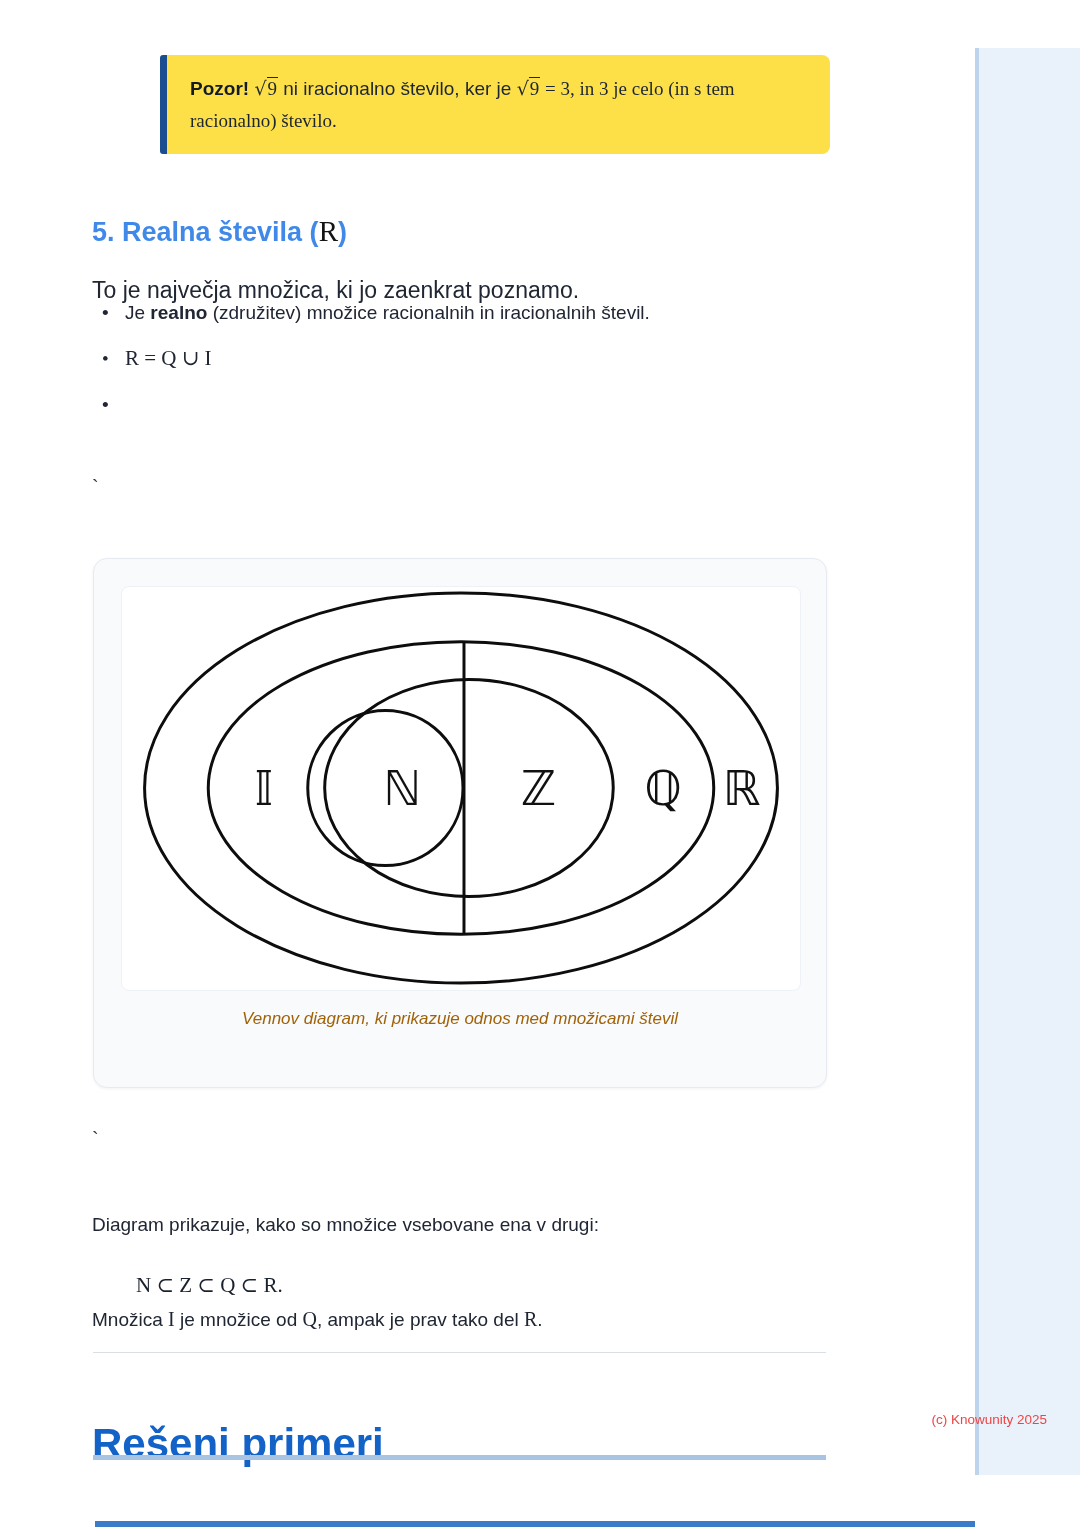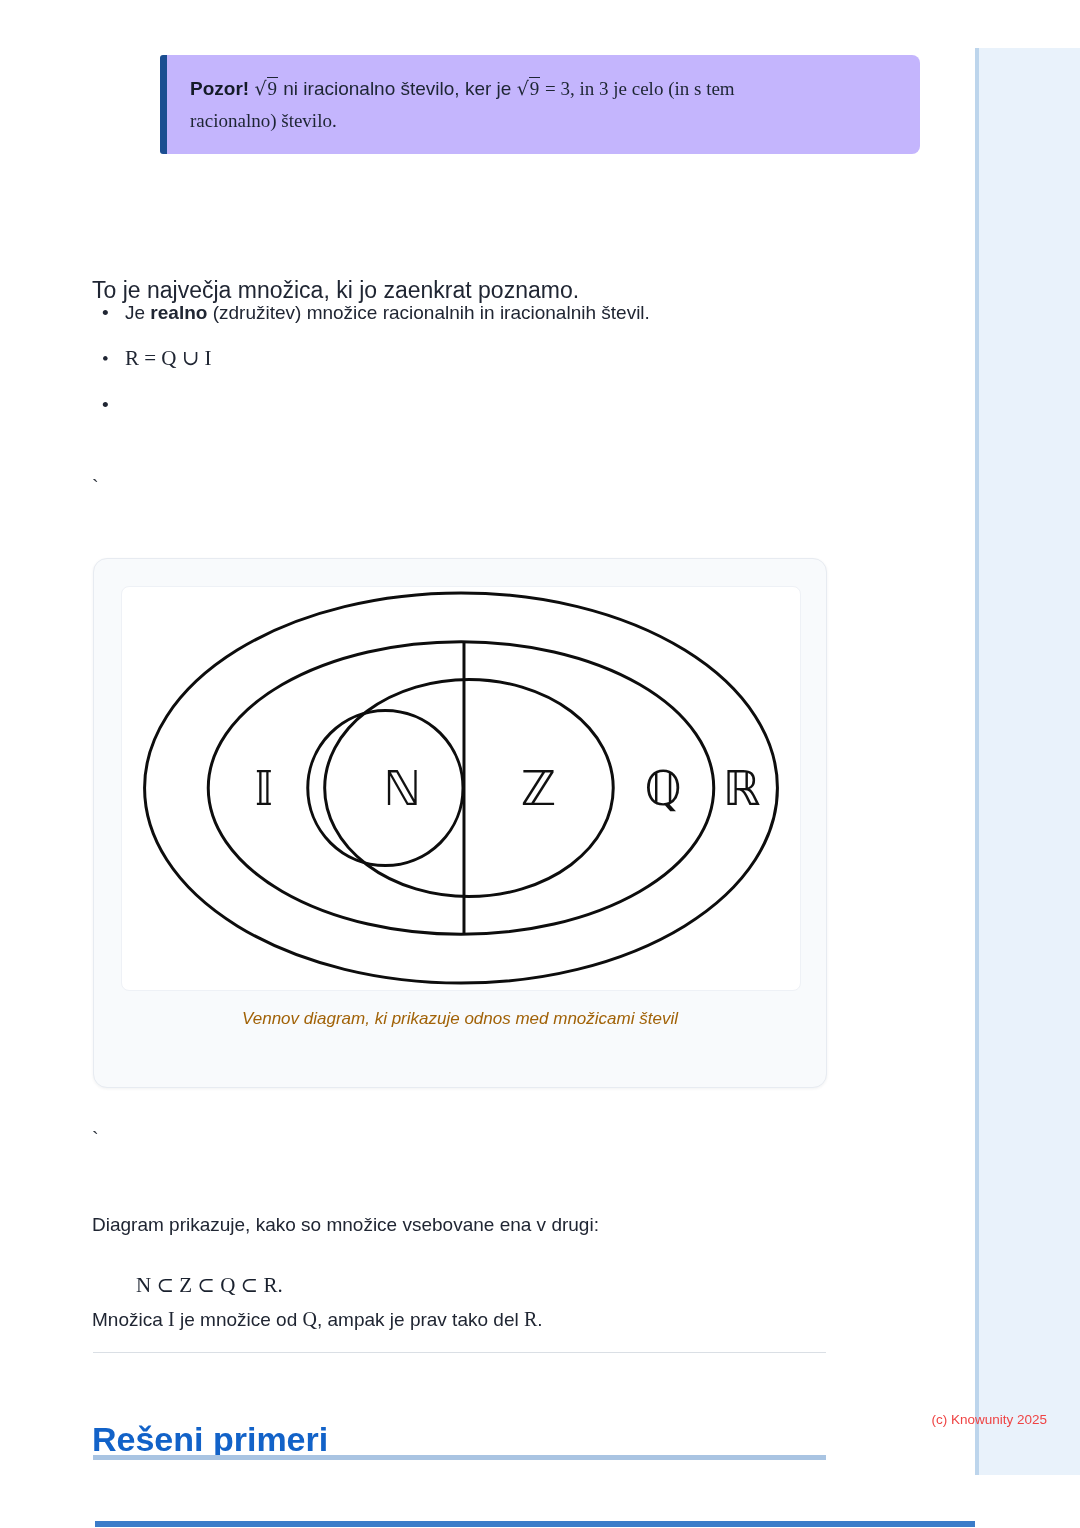--- a/index.html
+++ b/index.html
@@ -1,21 +1,21 @@
 <!DOCTYPE html>
 <html><head>
 <meta charset="utf-8">
 <style>
   html,body{margin:0;padding:0;background:#ffffff;}
   .page{position:relative;width:1080px;height:1528px;background:#ffffff;
         font-family:"Liberation Sans",sans-serif;color:#202633;overflow:hidden;}
 
   
-  .callout{position:absolute;left:160px;top:55px;width:760px;box-sizing:border-box;
-           background:#c4b5fd;border-left:7px solid #1b4e91;border-radius:3px 8px 8px 3px;
+  .callout{position:absolute;left:160px;top:55px;width:670px;box-sizing:border-box;
+           background:#fde047;border-left:7px solid #1b4e91;border-radius:3px 8px 8px 3px;
            padding:17px 22px 17px 23px;font-size:19px;line-height:32px;color:#1d2533;}
   .callout .content{max-width:600px;}
   .callout b{font-weight:bold;color:#141b28;}
   .math{font-family:"Liberation Serif","DejaVu Serif",serif;}
   .sqrt-sign{font-family:"DejaVu Serif",serif;}
   .radicand{font-family:"Liberation Serif","DejaVu Serif",serif;border-top:1.5px solid #1d2533;padding:0 1px;}
 
   
   .h-sec{position:absolute;left:92px;top:192px;font-size:27px;font-weight:bold;color:#4189e8;line-height:34px;}
   .h-sec .set-r{font-family:"Liberation Serif","DejaVu Serif",serif;font-weight:normal;color:#141414;font-size:29px;}
@@ -43,40 +43,41 @@
 
   
   .desc{position:absolute;left:92px;top:1194px;font-size:19px;line-height:30px;margin-top:16px;}
   .chain{position:absolute;left:92px;top:1249px;font-family:"Liberation Serif","DejaVu Serif",serif;
          font-size:21px;line-height:30px;color:#1a212e;margin-left:44px;}
   .mixed{position:absolute;left:92px;top:1285px;font-size:19px;line-height:31px;}
   .mixed .ser{font-family:"Liberation Serif","DejaVu Serif",serif;font-size:20px;}
 
   .hr{position:absolute;left:93px;top:1352px;width:733px;height:1px;background:#dadfe5;}
 
-  .h-solved{position:absolute;left:92px;top:1393px;font-size:34px;font-weight:bold;color:#1262c8;line-height:46px;text-align:center;}
+  .h-solved{position:absolute;left:92px;top:1393px;font-size:42px;font-weight:bold;color:#1262c8;line-height:46px;text-align:center;}
   .h-underline{position:absolute;left:93px;top:1455px;width:733px;height:5px;background:#a9c4e2;}
 
   .copyright{position:absolute;top:1412px;right:33px;font-size:13.5px;color:#ef4444;z-index:3;}
 
   .side-panel{position:absolute;left:975px;top:48px;width:105px;height:1427px;
               background:#e9f2fb;border-left:4px solid #bdd5ec;box-sizing:border-box;z-index:1;}
   .bottom-bar{position:absolute;left:95px;top:1521px;width:880px;height:6px;background:#3b7cc9;}
 </style>
 </head>
 <body>
 
 <div class="page">
 
   <div class="callout">
     <div class="content"><b>Pozor!</b>
       <span class="math sqrt-sign">√</span><span class="radicand">9</span><span> ni iracionalno število, ker je </span><span class="math sqrt-sign">√</span><span class="radicand">9</span><span class="math"> = 3, in 3 je celo (in s tem racionalno) število.</span>
     </div>
   </div>
 
+  <h2 class="h-sec"><span>5. Realna števila (</span><span class="set-r">R</span><span>)</span></h2>
 
   <p class="intro">To je največja množica, ki jo zaenkrat poznamo.</p>
 
   <ul class="blist">
     <li><span class="marker">•</span><span>Je </span><b>realno</b><span> (združitev) množice racionalnih in iracionalnih števil.</span></li>
     <li class="formula"><span class="marker">•</span><span>R = Q ∪ I</span></li>
     <li><span class="marker">•</span></li>
   </ul>
 
   <span class="tick" style="top:476px;">`</span>

